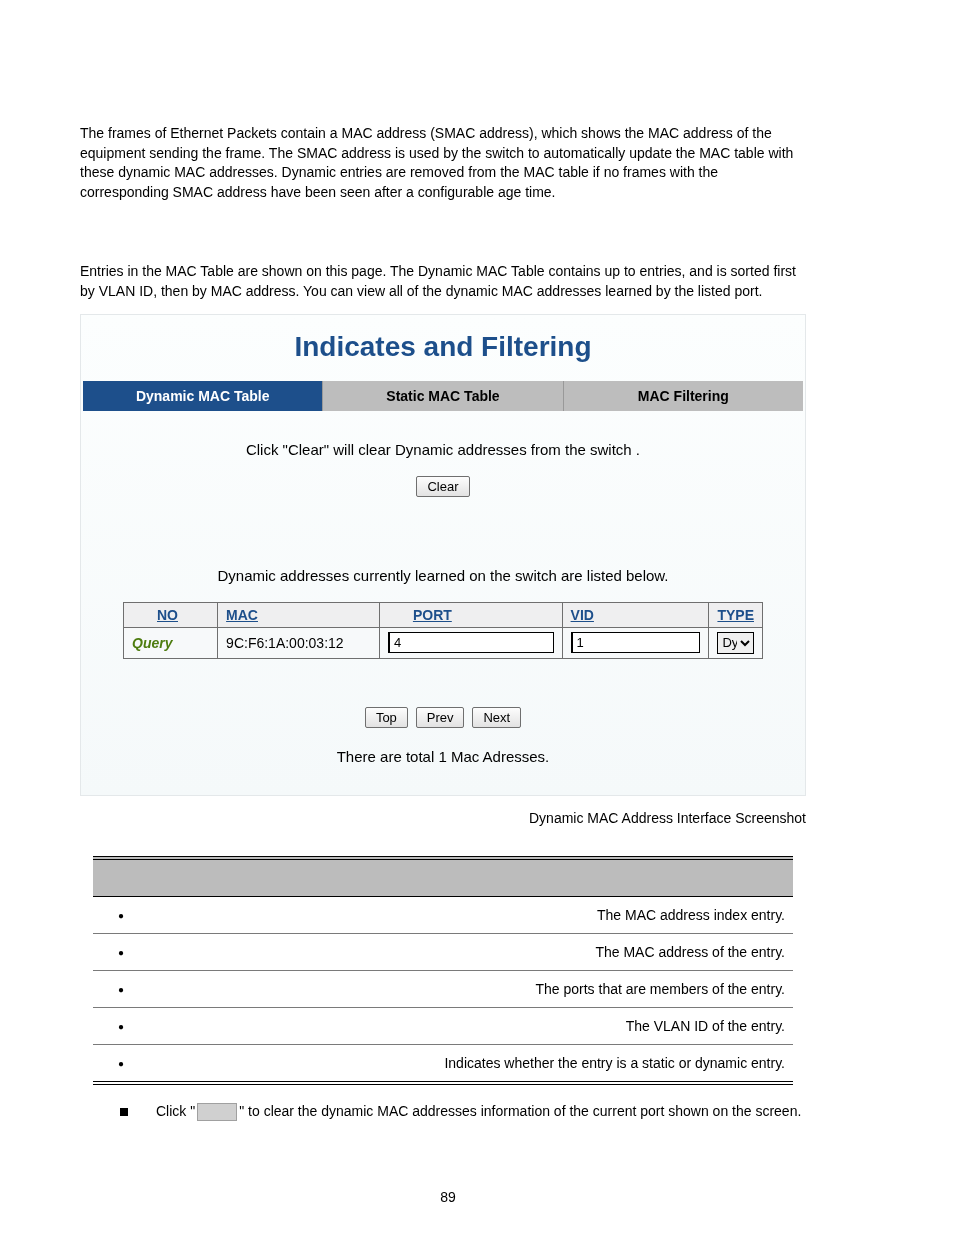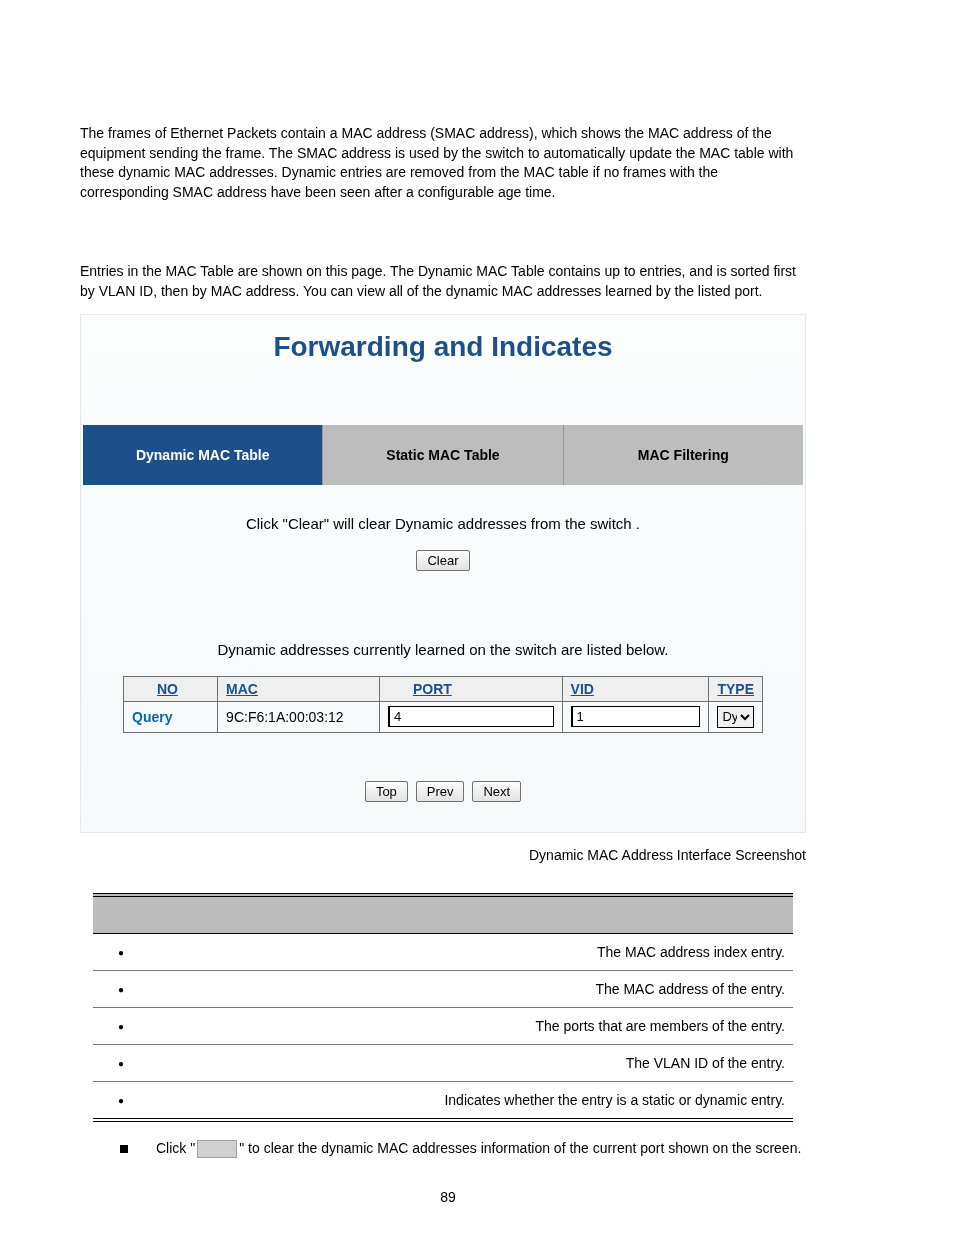--- a/index.html
+++ b/index.html
@@ -46,25 +46,24 @@
     display: flex;
     width: 720px;
     margin: 0 auto;
   }
   .tabbar .tab {
     flex: 1;
     text-align: center;
     font-family: Verdana, Arial, sans-serif;
     font-size: 14px;
     font-weight: bold;
-    padding: 22px 0;
+    padding: 7px 0;
     background: #bdbdbd;
     color: #000;
     border-right: 1px solid #999;
-    margin-top: 44px;
   }
   .tabbar .tab:last-child { border-right: none; }
   .tabbar .tab.active {
     background: #1d4f8b;
     color: #ffffff;
   }
   .instr {
     text-align: center;
     font-family: Verdana, Arial, sans-serif;
     font-size: 15px;
@@ -100,21 +99,22 @@
     font-size: 14px;
     font-weight: bold;
   }
   .mac-table th a {
     color: #1d4f8b;
     text-decoration: underline;
   }
   .mac-table td { background: #f7f9fa; }
   .mac-table .rowlabel {
     font-weight: bold;
-    color: #0369a1;
+    color: #4d7c0f;
+    font-style: italic;
   }
   .field-input {
     width: 100%;
     box-sizing: border-box;
     font-family: Tahoma, sans-serif;
     font-size: 13px;
     padding: 2px 4px;
     border: 1px solid #000;
     border-left-width: 2px;
   }
@@ -203,21 +203,21 @@
 <div class="page">
 
   <p class="intro-para">The frames of Ethernet Packets contain a MAC address (SMAC address), which shows the MAC address of the equipment sending the frame. The SMAC address is used by the switch to automatically update the MAC table with these dynamic MAC addresses. Dynamic entries are removed from the MAC table if no frames with the corresponding SMAC address have been seen after a configurable age time.</p>
 
   <p class="intro-para2">
     <span>Entries in the MAC Table are shown on this page. The Dynamic MAC Table contains up to </span>
     <span> entries, and is sorted first by VLAN ID, then by MAC address. You can view all of the dynamic MAC addresses learned by the listed port.</span>
   </p>
 
   <div class="shot">
-    <div class="shot-title">Forwarding and Indicates</div>
+    <div class="shot-title">Indicates and Filtering</div>
 
     <div class="tabbar">
       <div class="tab active">Dynamic MAC Table</div>
       <div class="tab">Static MAC Table</div>
       <div class="tab">MAC Filtering</div>
     </div>
 
     <div class="instr">Click "Clear" will clear Dynamic addresses from the switch .</div>
 
     <div class="btn-row">
@@ -248,20 +248,21 @@
       </tr>
     </tbody>
       </table>
 
     <div class="nav-row">
       <span class="winbtn">Top</span>
       <span class="winbtn">Prev</span>
       <span class="winbtn">Next</span>
     </div>
 
+    <div class="total-row">There are total 1 Mac Adresses.</div>
   </div>
 
   <div class="caption">Dynamic MAC Address Interface Screenshot</div>
 
   <div class="def-wrap">
     <div class="def-head"></div>
     <div class="def-row">
       <div class="bullet-col">●</div>
       <div class="term-col"></div>
       <div class="desc-col">The MAC address index entry.</div>

